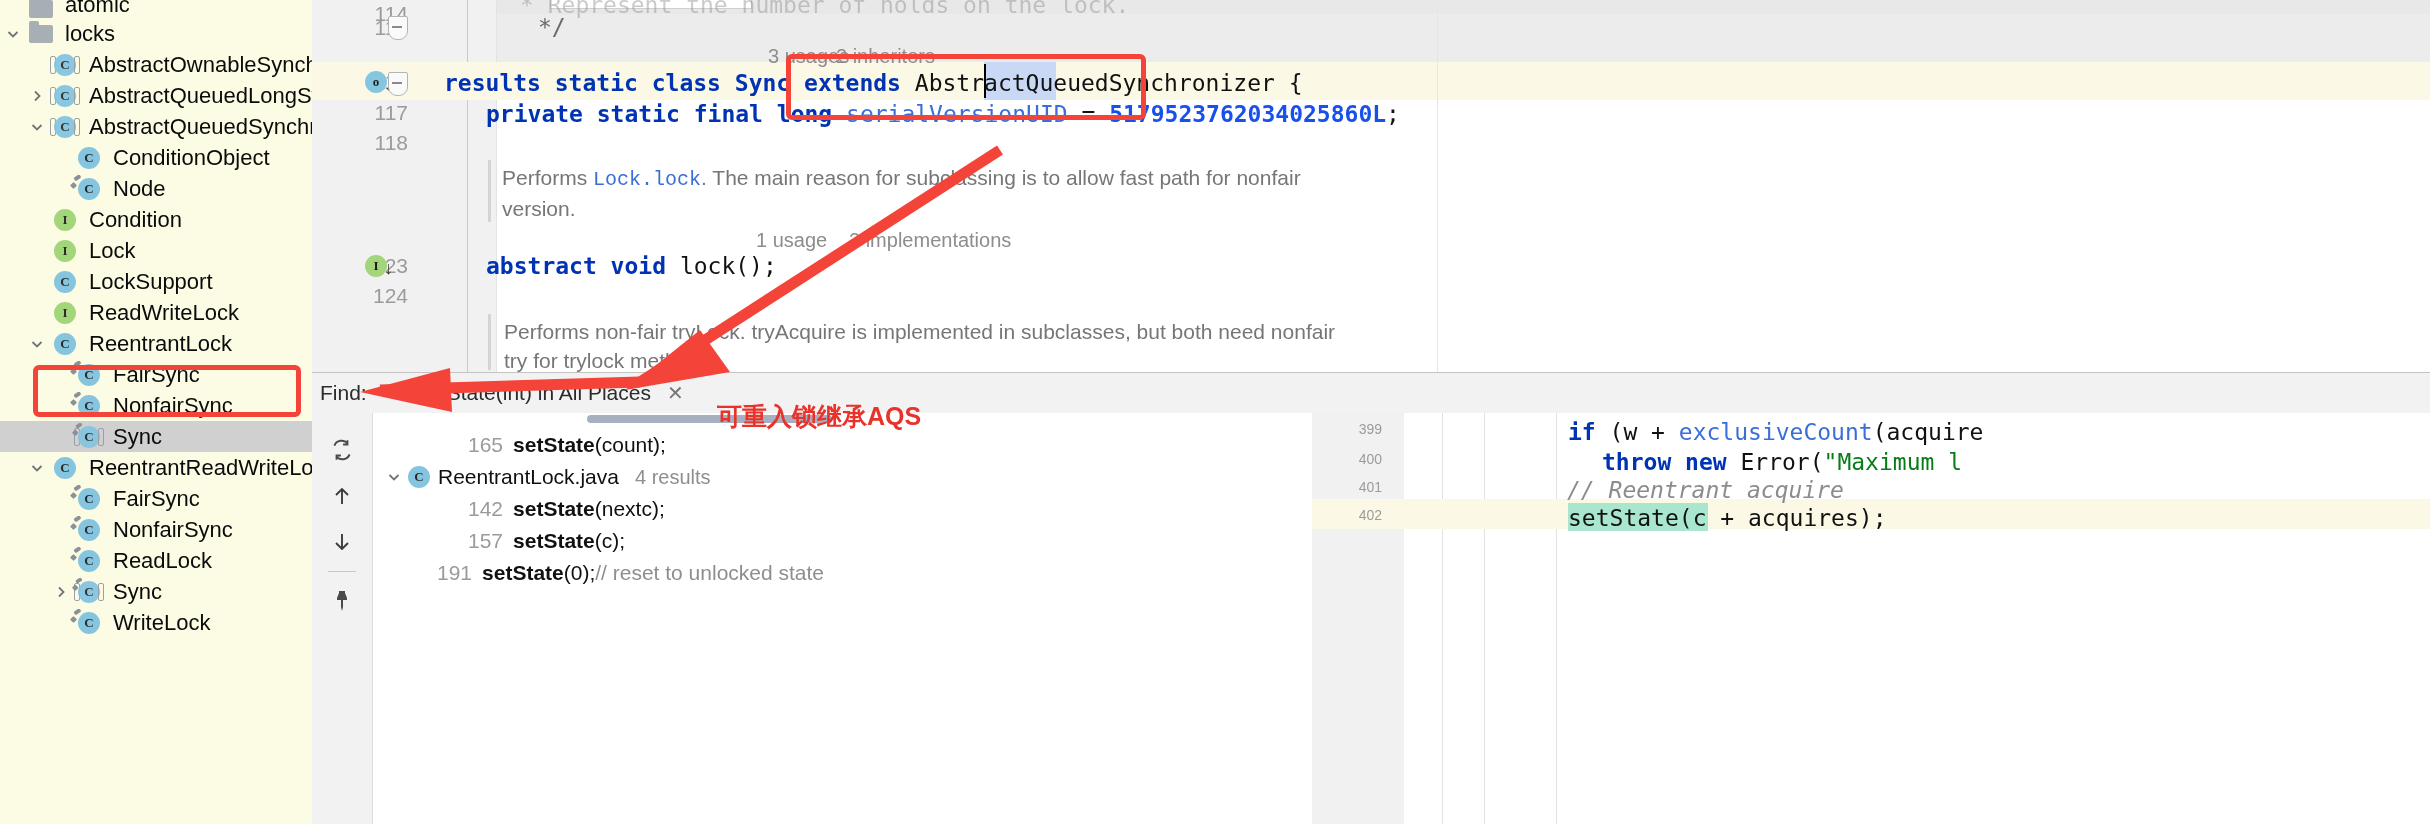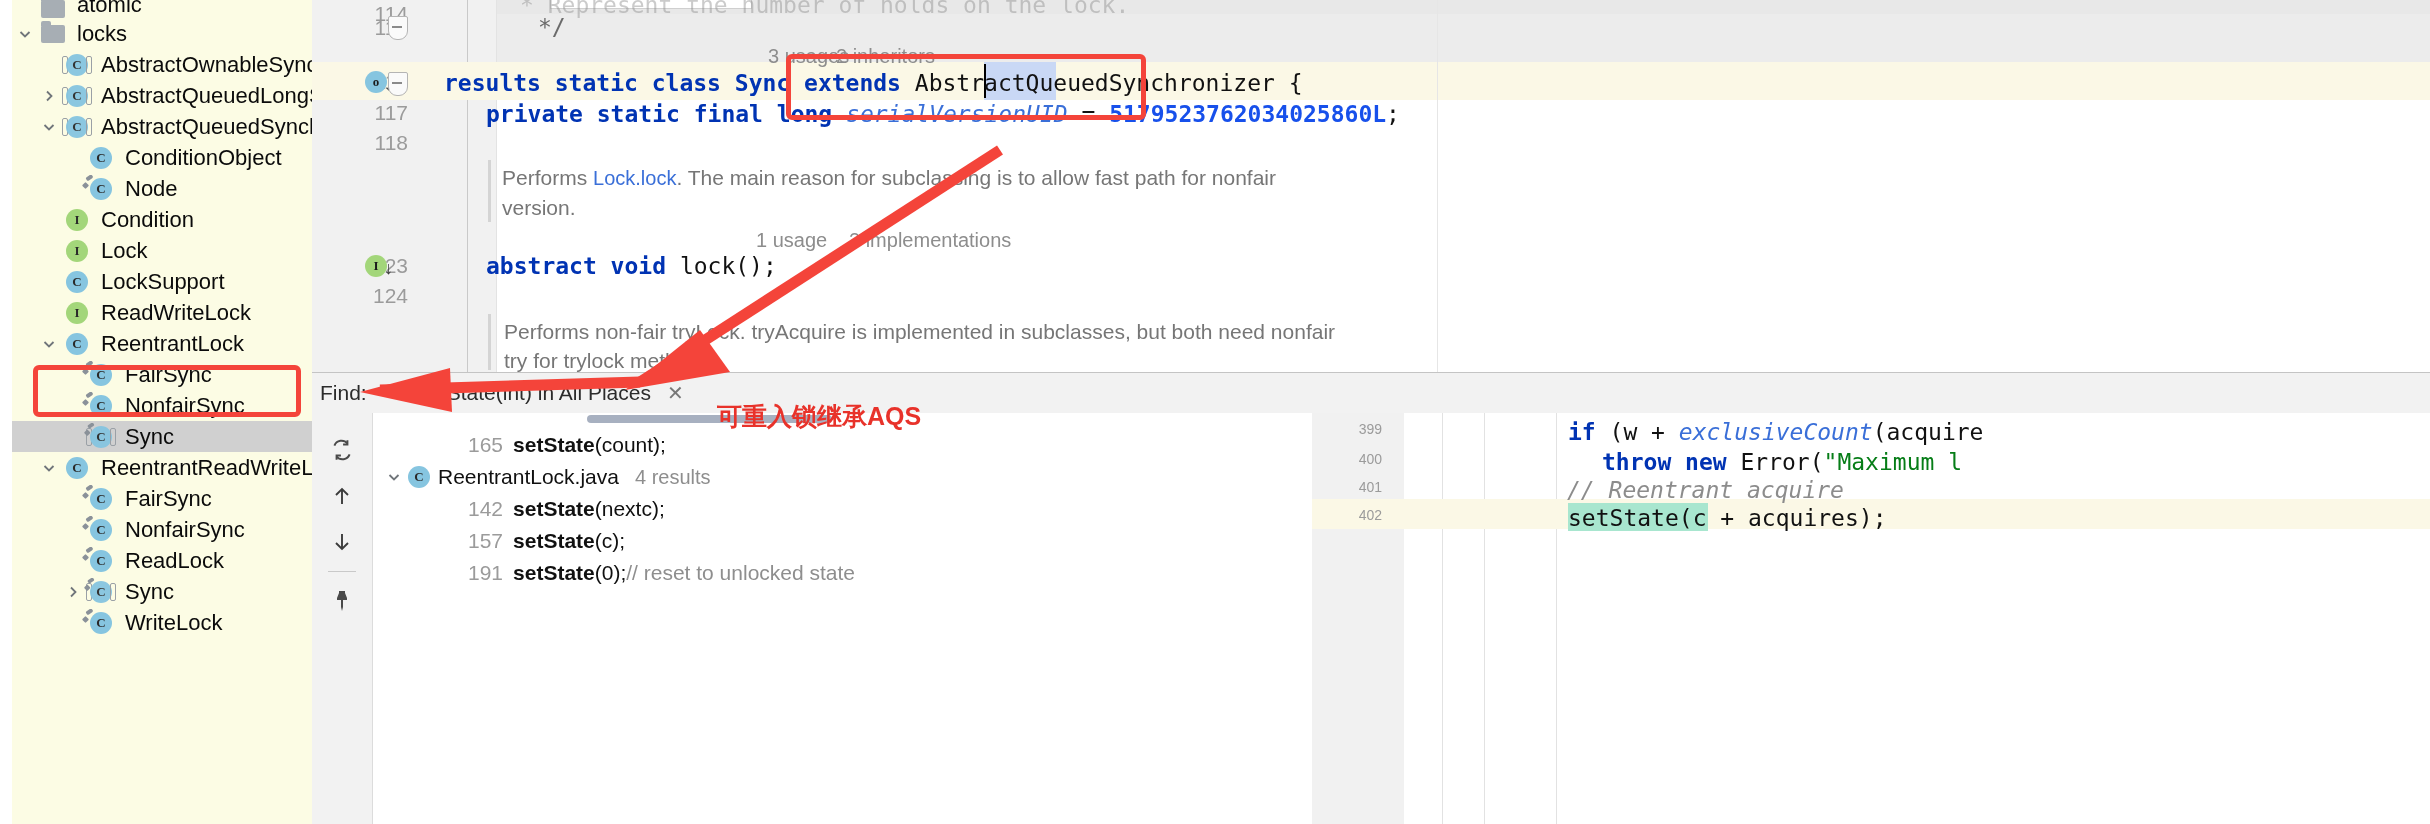--- a/index.html
+++ b/index.html
@@ -7,21 +7,21 @@
     width:2430px;height:824px;overflow:hidden;
     font-family:"Liberation Sans",sans-serif;
     background:#ffffff;
     -webkit-font-smoothing:antialiased;
   }
   .app{position:relative;width:2430px;height:824px;}
 
   
   .sidebar{
     position:absolute;left:0;top:0;width:312px;height:824px;
-    background:#fcfce4;overflow:hidden;margin-left:12px;
+    background:#fcfce4;overflow:hidden;
   }
   .tree-row{
     position:relative;height:31px;display:flex;align-items:center;
     font-size:22px;color:#0b0b0b;white-space:nowrap;
   }
   .tree-row.sel{background:#d0d0d0;}
   .tw{width:26px;flex:0 0 26px;display:flex;align-items:center;justify-content:center;
       color:#70757a;font-size:17px;}
   .tw svg{display:block;}
   .ic{flex:0 0 30px;width:30px;display:flex;align-items:center;justify-content:center;position:relative;}
@@ -49,24 +49,24 @@
   .fold-col{position:absolute;left:128px;top:0;width:56px;height:372px;background:#f1f1f1;}
   .fold-line{position:absolute;left:155px;top:0;width:1px;height:372px;background:#c9c9c9;}
   .vline{position:absolute;top:0;width:1px;height:372px;background:#e3e3e3;}
 
   .ln{position:absolute;width:96px;text-align:right;font-size:21px;color:#9b9b9b;
       font-family:"Liberation Sans",sans-serif;left:0;}
   .hint{position:absolute;left:131px;font-size:20px;color:#8d8d8d;}
   .code{position:absolute;font-family:"DejaVu Sans Mono",monospace;font-size:23px;white-space:pre;}
   .kw{color:#0033b3;font-weight:bold;}
   .plain{color:#111111;}
-  .fld{color:#3a6fd8;font-style:italic;}
+  .fld{color:#3a6fd8;}
   .num{color:#1750eb;font-weight:bold;}
   .doc{position:absolute;font-size:21px;color:#767676;font-family:"Liberation Sans",sans-serif;}
-  .doc .mono{font-family:Liberation Sans, sans-serif;color:#3a6fd8;font-size:20px;}
+  .doc .mono{font-family:Liberation Mono, monospace;color:#3a6fd8;font-size:20px;}
   .docbar{position:absolute;width:3px;background:#d4d4d4;}
 
   .hl-line{position:absolute;left:0;height:36px;background:#fbf8e6;}
   .caretsel{position:absolute;background:#c9d8f5;}
   .caret{position:absolute;width:2px;background:#000;}
 
   .gmark{position:absolute;width:22px;height:22px;border-radius:50%;
      display:flex;align-items:center;justify-content:center;font-size:13px;
      font-family:"Liberation Serif",serif;font-weight:700;color:#1b1b1b;}
   .gmark.c{background:#86c5e0;}
@@ -481,21 +481,21 @@
               <span style="width:10px"></span>
               <span class="rmatch">setState</span>
               <span>(nextc);</span>
             </div>
             <div class="resrow" style="padding-left: 96px;">
               <span class="rnum">157</span>
               <span style="width:10px"></span>
               <span class="rmatch">setState</span>
               <span>(c);</span>
             </div>
-            <div class="resrow" style="padding-left: 96px;">
+            <div class="resrow" style="padding-left: 65px;">
               <span class="rnum">191</span>
               <span style="width:10px"></span>
               <span class="rmatch">setState</span>
               <span>(0);</span>
               <span class="rcomment"> // reset to unlocked state</span>
             </div>
           </div>
       </div>
 
       <div class="respreview">

